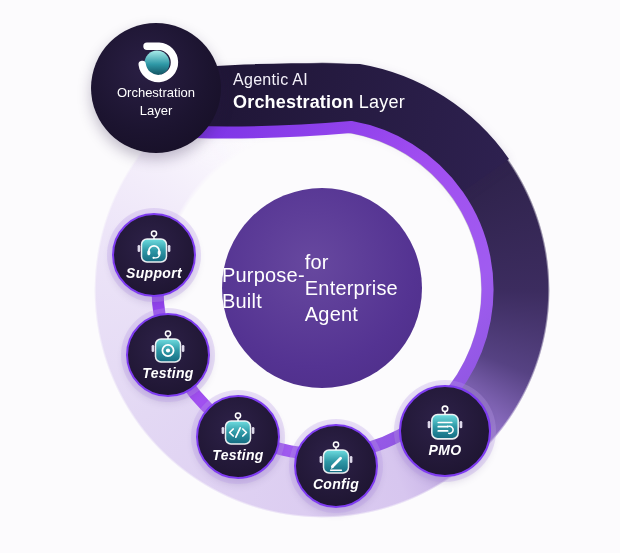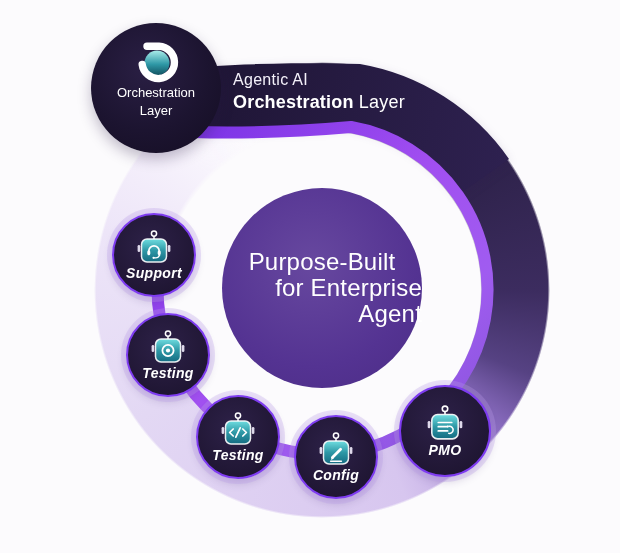--- a/index.html
+++ b/index.html
@@ -17,22 +17,22 @@
     -webkit-mask:radial-gradient(closest-side,transparent 69.5%,#000 71.5%,#000 99%,transparent 100%);
             mask:radial-gradient(closest-side,transparent 69.5%,#000 71.5%,#000 99%,transparent 100%);
   }
 
   svg.art{position:absolute;left:0;top:0;}
 
   
   .center-circle{
     position:absolute;left:222px;top:188px;width:200px;height:200px;border-radius:50%;
     background:radial-gradient(circle at 45% 38%,#67489f 0%,#543392 62%,#4b2c85 100%);
-    display:flex;flex-direction:column;align-items:center;justify-content:center;
-    color:#fff;text-align:right;line-height:26px;font-size:24px;letter-spacing:.2px;
+    display:flex;flex-direction:row;align-items:center;justify-content:center;
+    color:#fff;text-align:left;line-height:26px;font-size:20px;letter-spacing:.2px;
   }
   .center-circle .bold{font-weight:700;}
 
   
   .agent-circle{
     position:absolute;left:91px;top:23px;width:130px;height:130px;border-radius:50%;
     background:radial-gradient(circle at 42% 35%,#2a1f44 0%,#1c1430 55%,#140d22 100%);
     box-shadow:0 6px 14px rgba(40,25,70,.28);
     display:flex;flex-direction:column;align-items:center;justify-content:flex-start;
     color:#fff;text-align:center;
@@ -54,21 +54,21 @@
     box-shadow:0 0 0 5px rgba(186,156,232,.30),0 4px 10px rgba(60,35,110,.22);
     display:flex;flex-direction:column;align-items:center;justify-content:center;
     color:#fff;box-sizing:border-box;font-style:italic;
   }
   .node{width:84px;height:84px;}
   .node.big{width:92px;height:92px;}
   .node .node-label{font-size:14px;font-weight:700;letter-spacing:.3px;margin-top:1px;}
   .n-support{left:112px;top:213px;}
   .n-training{left:126px;top:313px;}
   .n-testing{left:196px;top:395px;}
-  .n-config{left:294px;top:415px;}
+  .n-config{left:294px;top:424px;}
   .n-pmo{left:399px;top:385px;}
 </style>
 </head>
 <body>
 
 <div class="stage">
 
   <div class="ring"></div>
 
   <svg class="art" width="620" height="553" viewBox="0 0 620 553">

